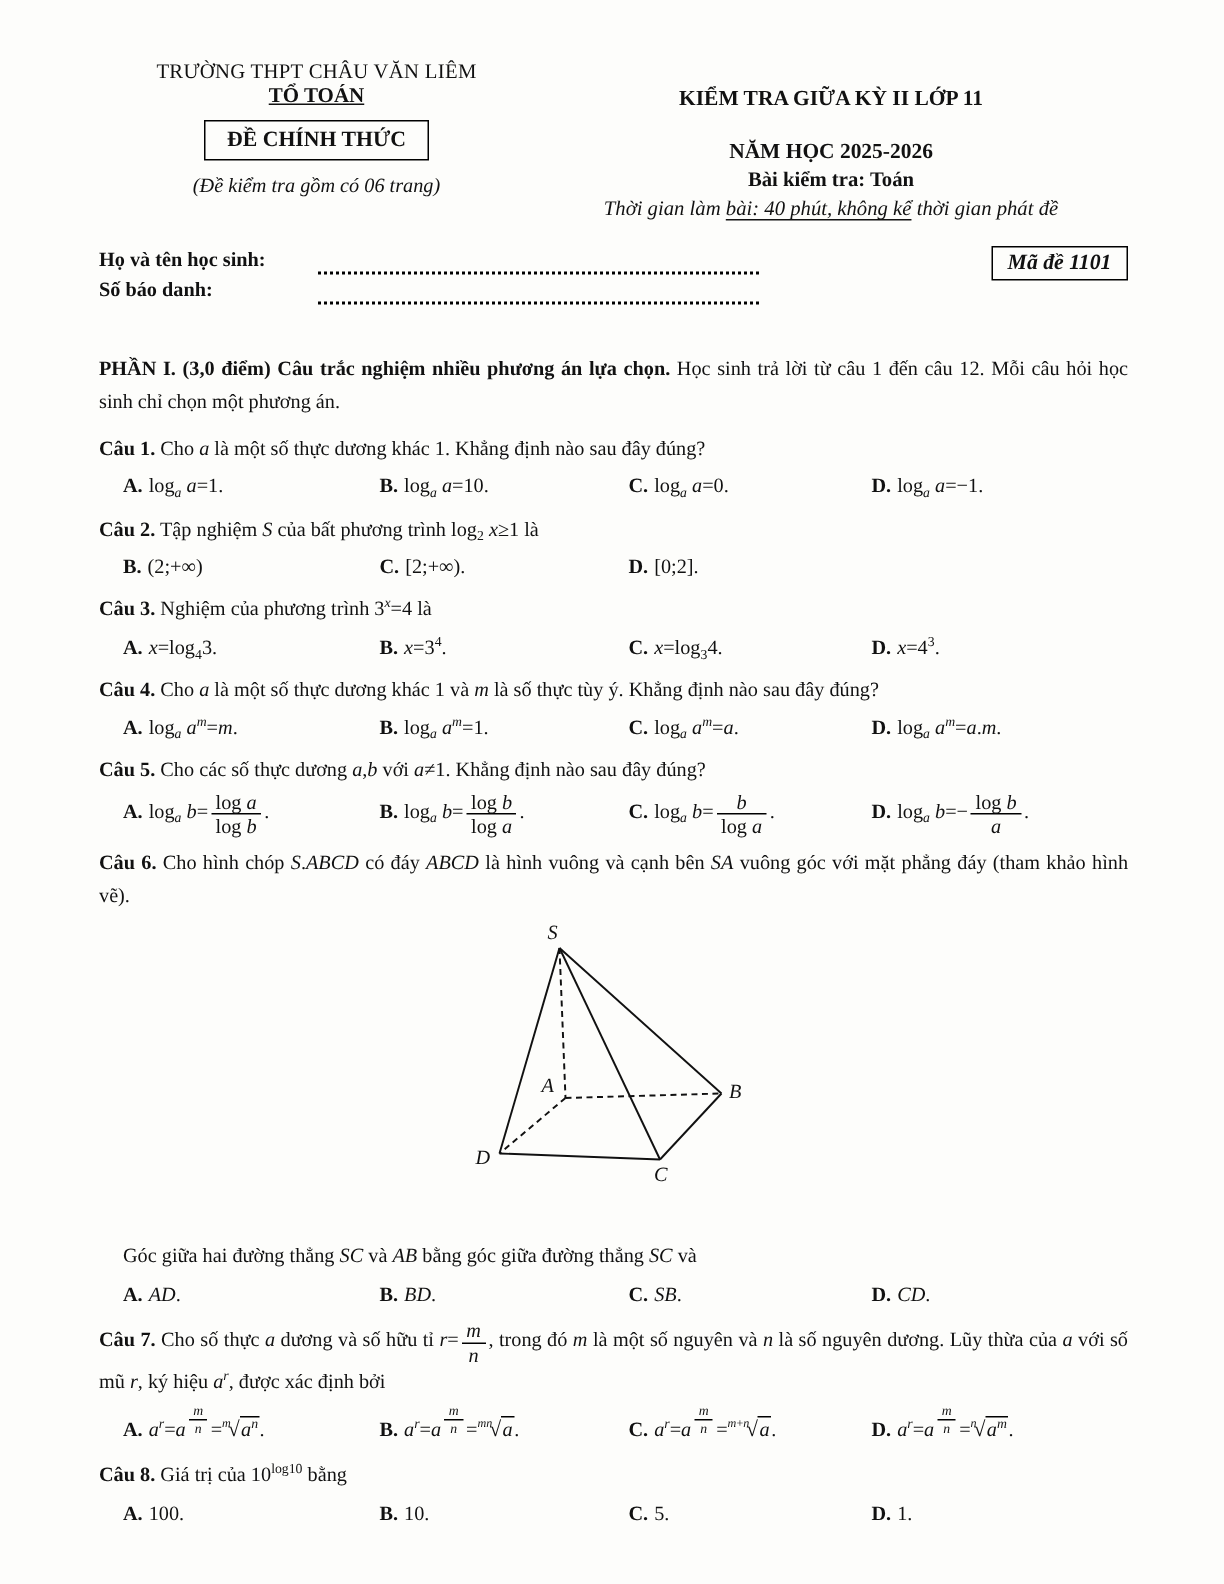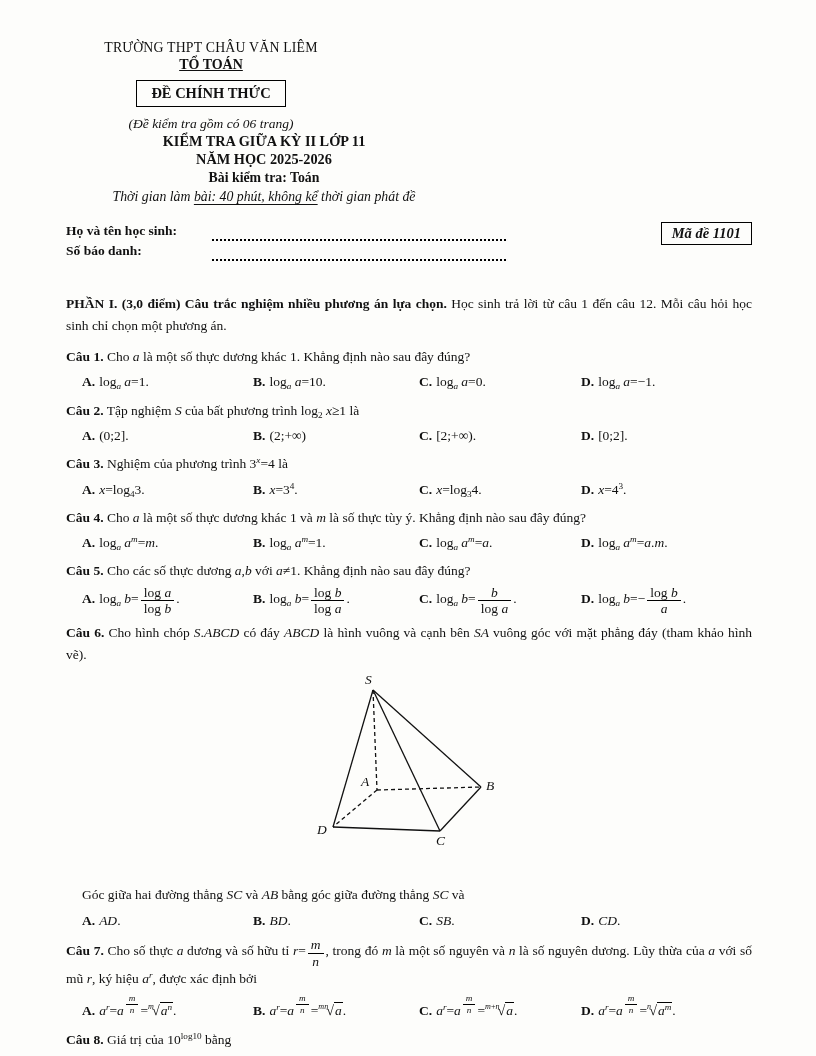--- a/index.html
+++ b/index.html
@@ -8,32 +8,32 @@
     width:816px;height:1056px;
     margin:0 auto;
     background:#fdfdfb;
     box-sizing:border-box;
     padding:40px 64px 24px 66px;
     font-family:"Liberation Serif", serif;
     font-size:13.5px;
     color:#111;
   }
   
-  .header{display:flex;justify-content:space-between;flex-direction:column;}
+  .header{display:flex;justify-content:space-between;}
   .header-left{width:290px;text-align:center;}
   .school{font-size:13.8px;letter-spacing:.2px;}
   .dept{font-weight:bold;text-decoration:underline;font-size:14px;margin-top:1px;}
   .official-box{
     display:inline-block;border:1.6px solid #000;
     font-weight:bold;font-size:14.5px;
     padding:4px 14px;margin-top:7px;
   }
   .pages-note{font-style:italic;margin-top:9px;font-size:13.5px;}
   .header-right{width:396px;text-align:center;}
-  .h-title{font-weight:bold;font-size:14.3px;line-height:1.28;}
+  .h-title{font-weight:bold;font-size:14.3px;line-height:1.28;margin-top:17px;}
   .h-subject{font-weight:bold;font-size:13.8px;line-height:1.3;}
   .h-time{font-style:italic;font-size:13.8px;margin-top:2px;}
   .u{text-decoration:underline;text-underline-offset:3px;}
   
   .student-row{display:flex;margin-top:16px;align-items:flex-start;}
   .student-fields{width:440px;}
   .field{display:flex;align-items:flex-end;line-height:1.5;}
   .flabel{font-weight:bold;white-space:nowrap;width:142px;}
   .flabel2{width:142px;}
   .dots{flex:1;border-bottom:2px dotted #000;height:13px;margin-left:4px;}
@@ -128,21 +128,20 @@
         <div class="options">
           <div class="option"><b>A.</b><span>log<sub><i>a</i></sub> <i>a</i>=1.</span></div>
           <div class="option"><b>B.</b><span>log<sub><i>a</i></sub> <i>a</i>=10.</span></div>
           <div class="option"><b>C.</b><span>log<sub><i>a</i></sub> <i>a</i>=0.</span></div>
           <div class="option"><b>D.</b><span>log<sub><i>a</i></sub> <i>a</i>=−1.</span></div>
         </div>
       </div>
       <div class="question">
         <div class="q-stem"><b>Câu 2.</b> Tập nghiệm <i>S</i> của bất phương trình log<sub>2</sub> <i>x</i>≥1 là</div>
         <div class="options">
-          <div class="option"><b>A.</b><span>(0;2].</span></div>
           <div class="option"><b>B.</b><span>(2;+∞)</span></div>
           <div class="option"><b>C.</b><span>[2;+∞).</span></div>
           <div class="option"><b>D.</b><span>[0;2].</span></div>
         </div>
       </div>
       <div class="question">
         <div class="q-stem"><b>Câu 3.</b> Nghiệm của phương trình 3<sup><i>x</i></sup>=4 là</div>
         <div class="options">
           <div class="option"><b>A.</b><span><i>x</i>=log<sub>4</sub>3.</span></div>
           <div class="option"><b>B.</b><span><i>x</i>=3<sup>4</sup>.</span></div>

